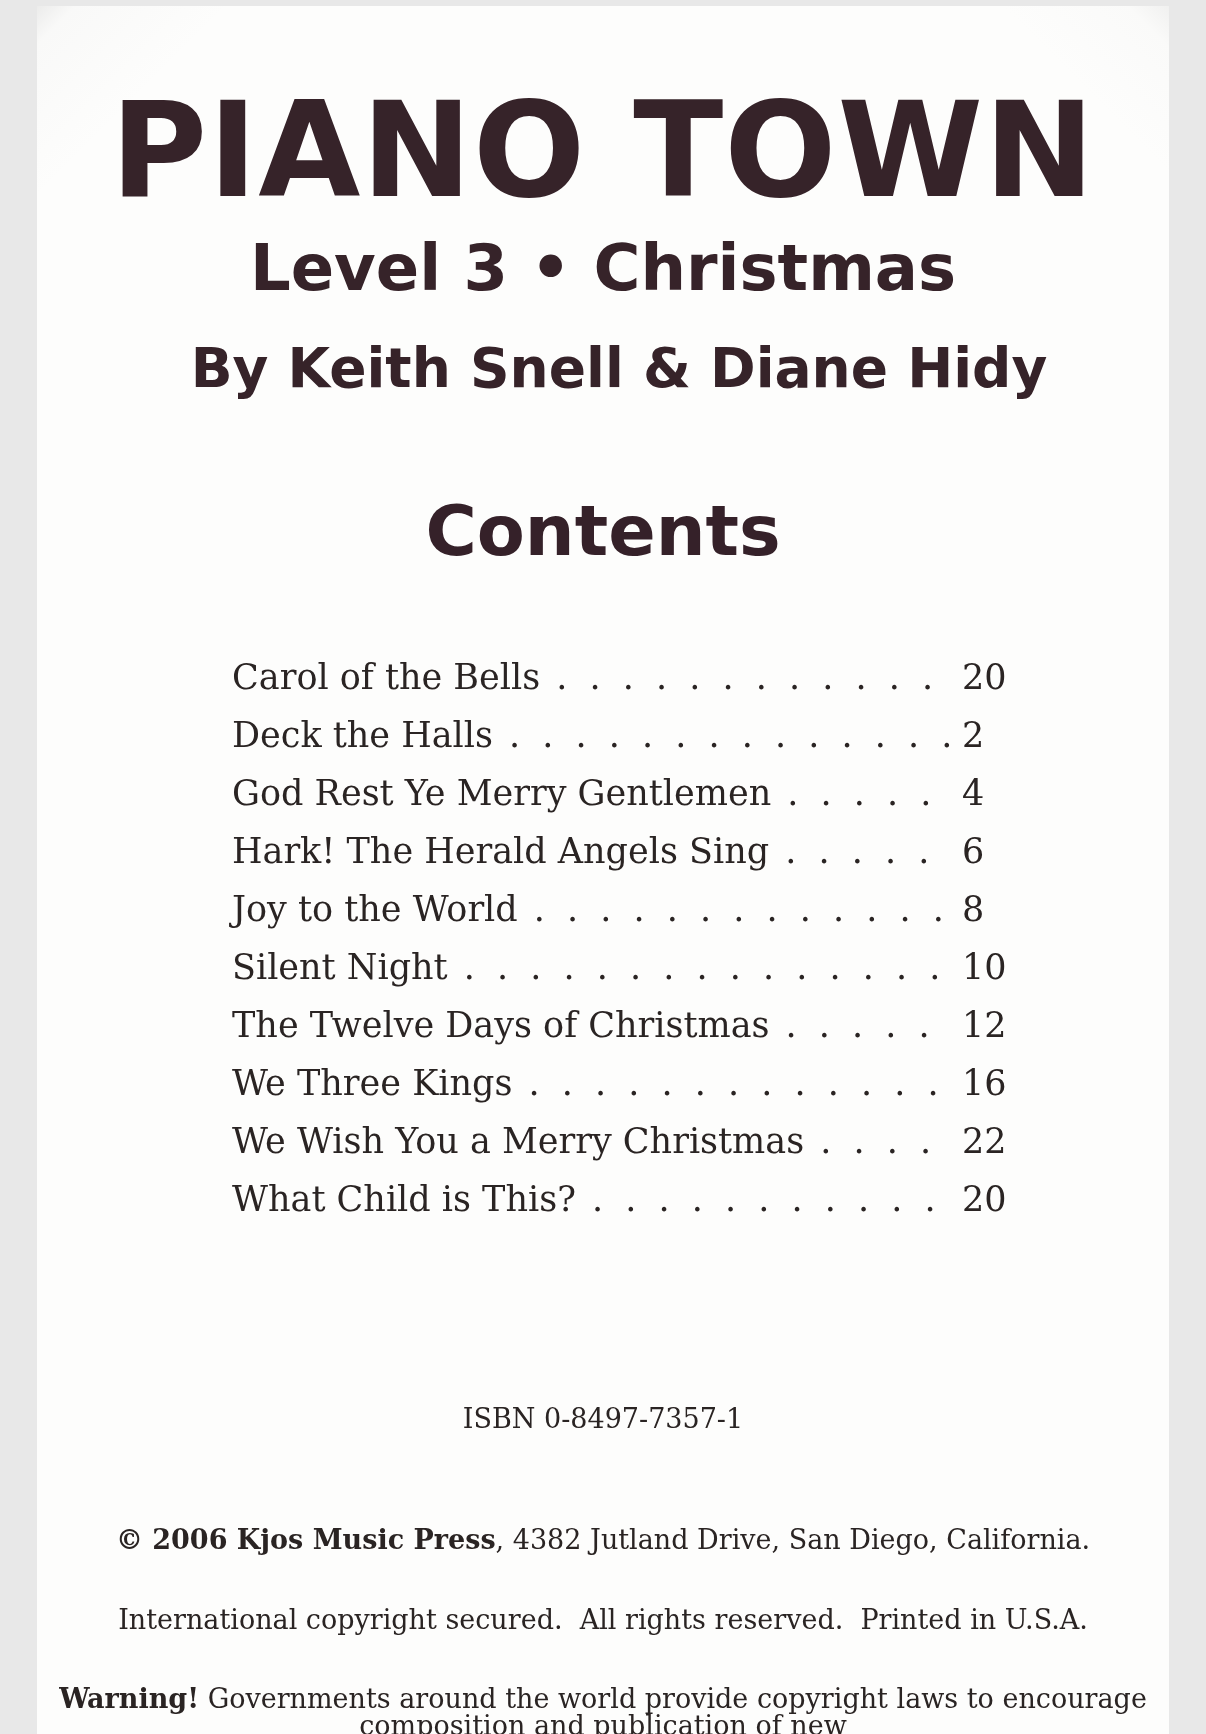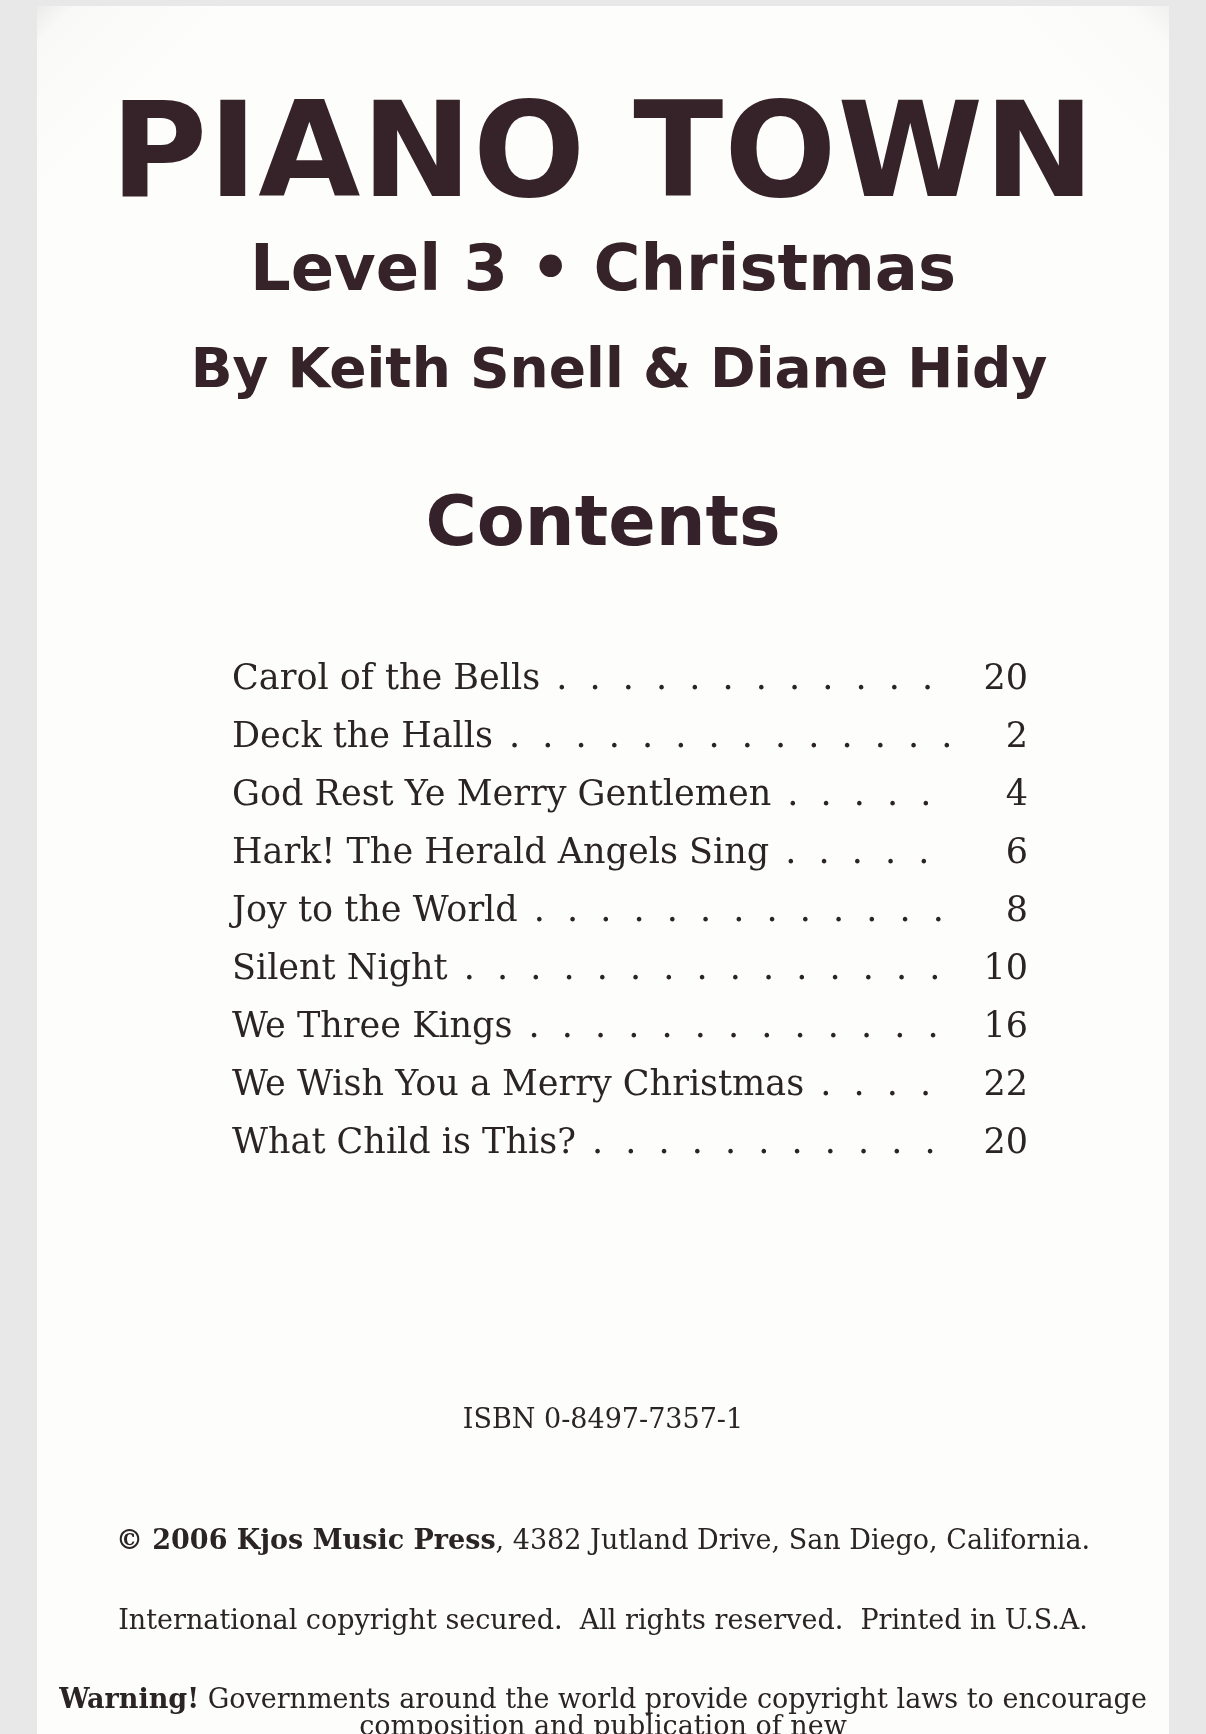--- a/index.html
+++ b/index.html
@@ -50,21 +50,21 @@
     position: absolute;
     top: 332px;
     left: 16px; width: 100%;
     text-align: center;
     font-size: 55px;
     line-height: 60px;
     color: #362329;
   }
   .contents-heading {
     position: absolute;
-    top: 478px;
+    top: 488px;
     left: 0; width: 100%;
     text-align: center;
     font-size: 70px;
     line-height: 74px;
     color: #352129;
   }
 
   .toc {
     position: absolute;
     top: 642px;
@@ -91,21 +91,21 @@
   }
   .toc-dots::after {
     content: ". . . . . . . . . . . . . . . . . . . . . . . . . . . . . . . . . . . . . . . . . . . . .";
     letter-spacing: 5px;
     word-spacing: 1px;
     color: #2a2423;
   }
   .toc-page {
     flex: none;
     width: 66px;
-    text-align: right;
+    text-align: left;
   }
 
   .isbn-line {
     position: absolute;
     top: 1398px;
     left: 0; width: 100%;
     text-align: center;
     font-size: 27px;
     line-height: 30px;
     color: #2a2423;
@@ -169,20 +169,25 @@
         <span class="toc-dots"></span>
         <span class="toc-page">8</span>
       </div>
 
       <div class="toc-row">
         <span class="toc-title">Silent Night</span>
         <span class="toc-dots"></span>
         <span class="toc-page">10</span>
       </div>
 
+      <div class="toc-row">
+        <span class="toc-title">The Twelve Days of Christmas</span>
+        <span class="toc-dots"></span>
+        <span class="toc-page">12</span>
+      </div>
 
       <div class="toc-row">
         <span class="toc-title">We Three Kings</span>
         <span class="toc-dots"></span>
         <span class="toc-page">16</span>
       </div>
 
       <div class="toc-row">
         <span class="toc-title">We Wish You a Merry Christmas</span>
         <span class="toc-dots"></span>

